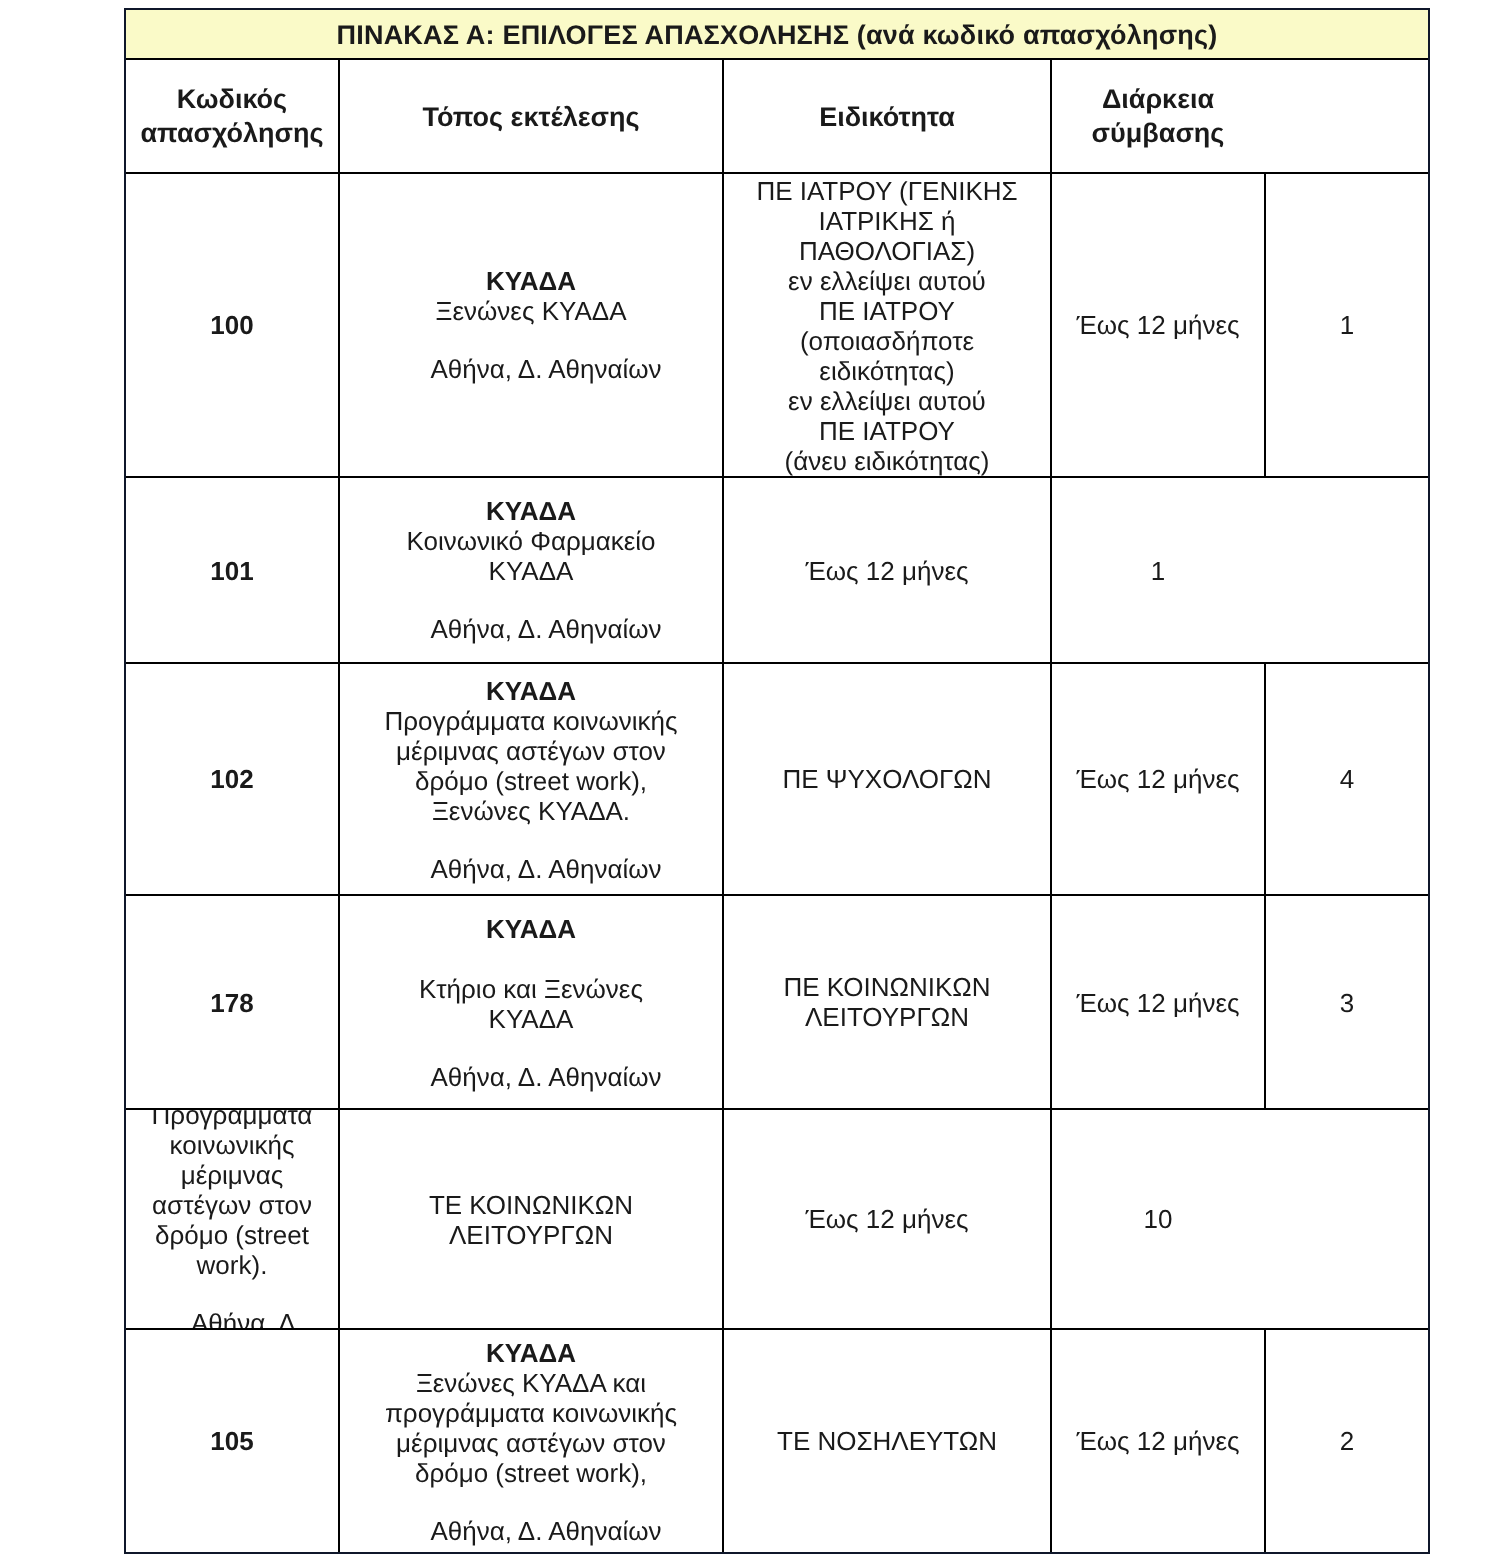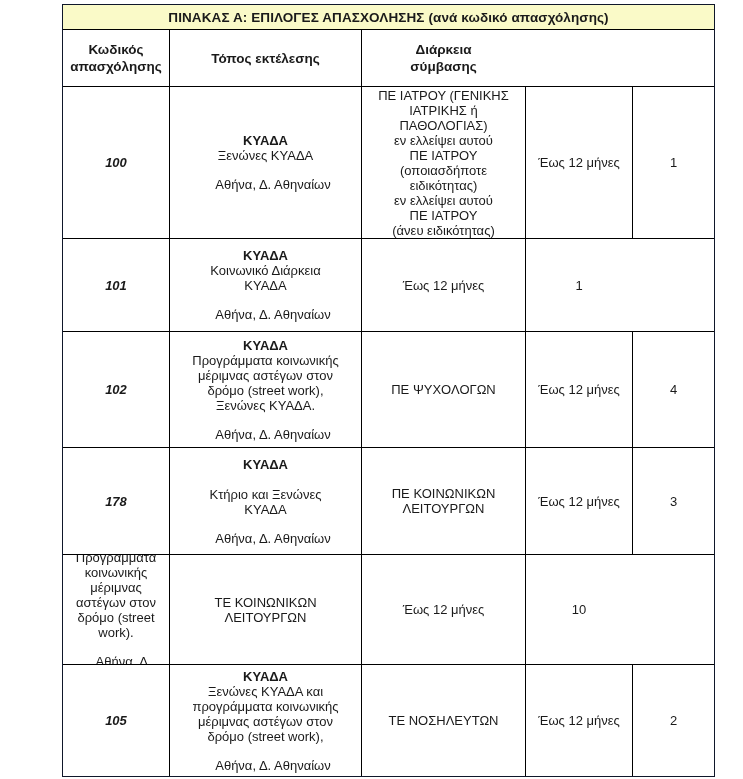--- a/index.html
+++ b/index.html
@@ -25,37 +25,38 @@
   .hdr-row .cell { font-weight:bold; font-size:13.5px; white-space:pre-line; line-height:17px; }
 
   .body-row { font-size:13px; line-height:15px; }
   .r0 { height:152px; }
   .r1 { height:93px;  }
   .r2 { height:116px; }
   .r3 { height:107px; }
   .r4 { height:110px; }
   .r5 { height:112px; }
 
-  .code-cell { font-weight:bold;font-style:italic; }
+  .code-cell { font-weight:bold; }
   .place-org { font-weight:bold; }
   .place-detail { white-space:pre-line; }
   .place-loc { margin-top:14px;margin-left:15px; }
   .spec-cell { white-space:pre-line; line-height:15px; }
 </style>
 </head>
 <body>
 
 <div class="doc-table">
 
   <div class="title-row">ΠΙΝΑΚΑΣ Α: ΕΠΙΛΟΓΕΣ ΑΠΑΣΧΟΛΗΣΗΣ (ανά κωδικό απασχόλησης)</div>
 
   <div class="t-row hdr-row">
     <div class="cell">Κωδικός
 απασχόλησης</div>
     <div class="cell">Τόπος εκτέλεσης</div>
+    <div class="cell">Ειδικότητα</div>
     <div class="cell">Διάρκεια
 σύμβασης</div>
   </div>
 
   <div class="t-row body-row r0">
     <div class="cell code-cell">100</div>
     <div class="cell">
       <div class="place-org">ΚΥΑΔΑ</div>
       <div class="place-detail">Ξενώνες ΚΥΑΔΑ</div>
       <div class="place-loc">Αθήνα, Δ. Αθηναίων</div>
@@ -71,21 +72,21 @@
 ΠΕ ΙΑΤΡΟΥ
 (άνευ ειδικότητας)</div>
     <div class="cell">Έως 12 μήνες</div>
     <div class="cell">1</div>
   </div>
 
   <div class="t-row body-row r1">
     <div class="cell code-cell">101</div>
     <div class="cell">
       <div class="place-org">ΚΥΑΔΑ</div>
-      <div class="place-detail">Κοινωνικό Διάρκεια
+      <div class="place-detail">Κοινωνικό Φαρμακείο
 ΚΥΑΔΑ</div>
       <div class="place-loc">Αθήνα, Δ. Αθηναίων</div>
     </div>
     <div class="cell">Έως 12 μήνες</div>
     <div class="cell">1</div>
   </div>
 
   <div class="t-row body-row r2">
     <div class="cell code-cell">102</div>
     <div class="cell">

